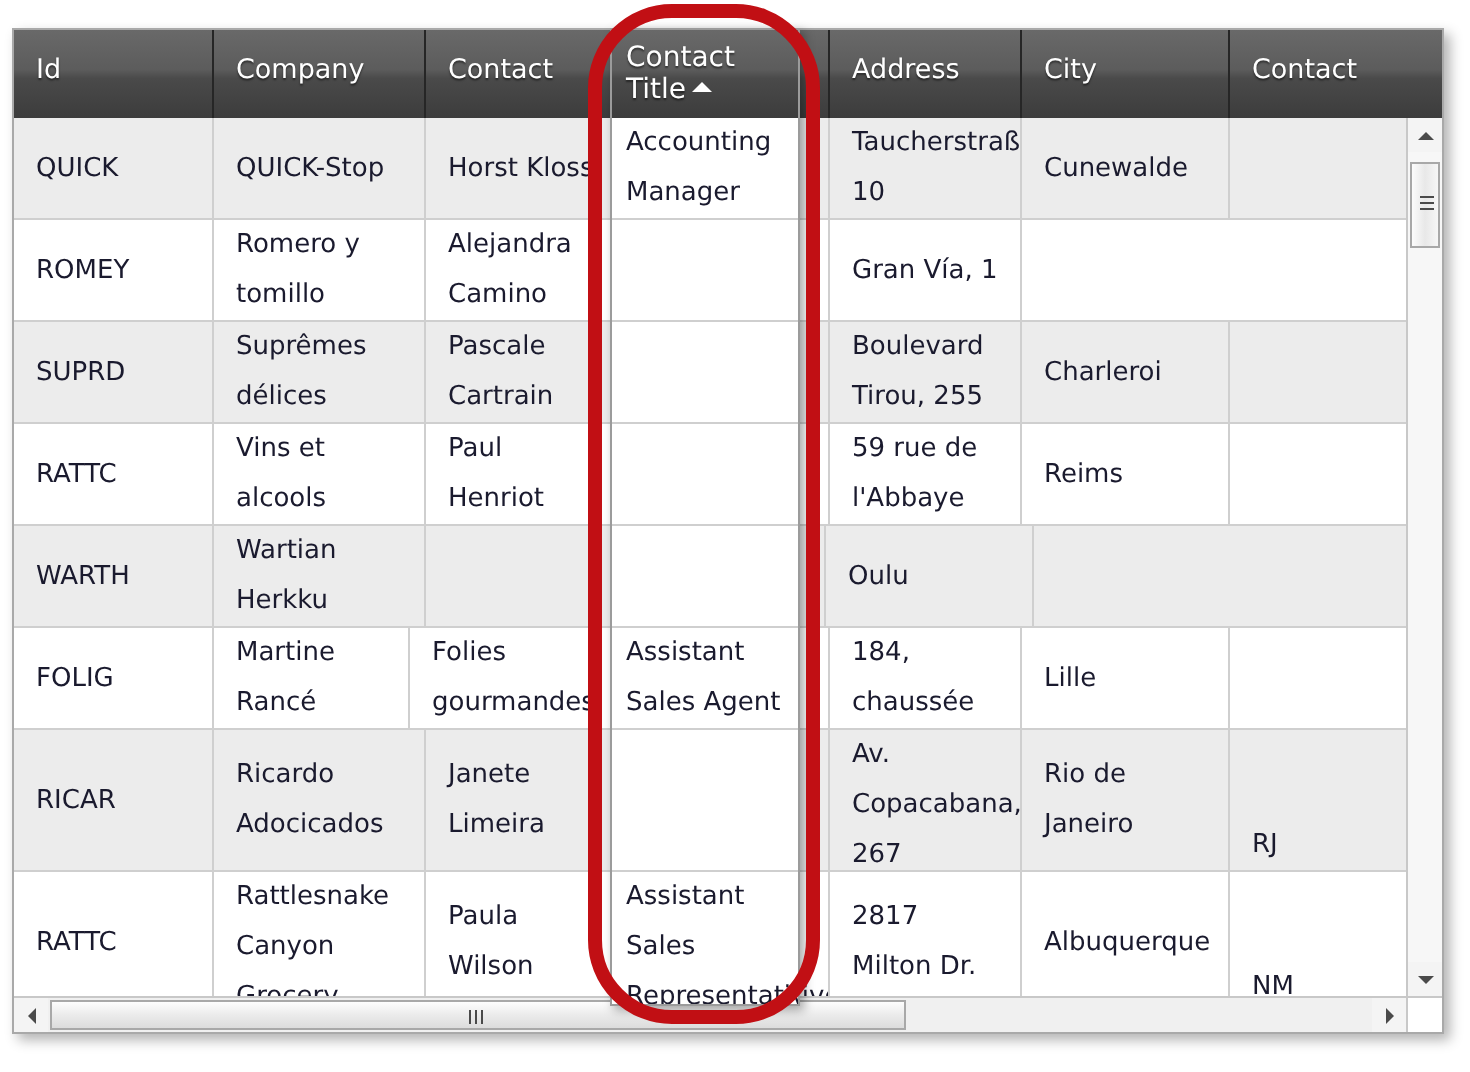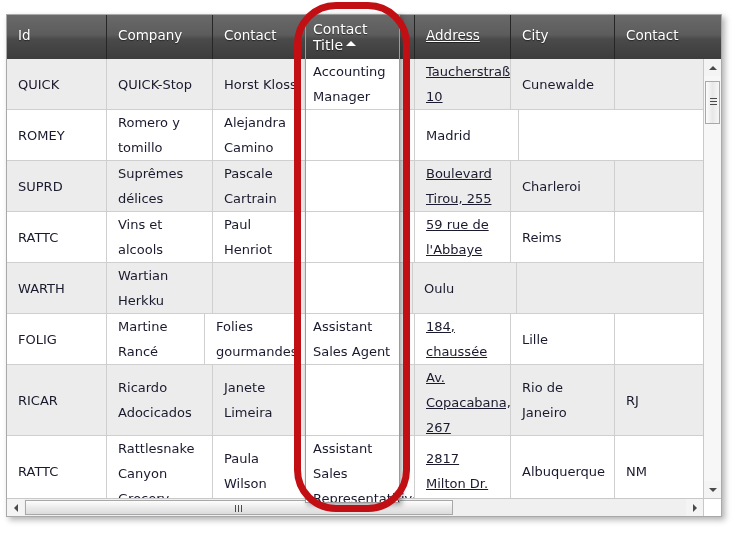--- a/index.html
+++ b/index.html
@@ -80,29 +80,29 @@
     font-size: 13px;
     color: #1a1a2e;
     line-height: 25px;
     overflow: hidden;
     border-right: 1px solid #cfcfcf;
     align-self: stretch;
     display: flex;
     align-items: center;
     flex-wrap: wrap;
   }
-  .cell.last { border-right: none; }
+  .cell.last { border-right: none; align-items: flex-end; }
   .cell span { display: block; width: 100%; }
 
   
   .c-id      { width: 100px; min-width: 100px; }
   .c-company { width: 106px; min-width: 106px; }
   .c-contact { width: 98px;  min-width: 98px; }
   .c-title   { width: 104px; min-width: 104px; }
-  .c-address { width: 96px;  min-width: 96px; text-decoration: underline; }
+  .c-address { width: 96px;  min-width: 96px; }
   .c-city    { width: 104px; min-width: 104px; }
   .c-region  { width: 106px; min-width: 106px; }
 
   
   #floating-column {
     position: absolute;
     left: 305px;
     top: 14px;
     width: 95px;
     height: 489px;
@@ -296,22 +296,22 @@
           </div>
           <div class="cell c-company">
             <span>Romero y tomillo</span>
           </div>
           <div class="cell c-contact">
             <span>Alejandra Camino</span>
           </div>
           <div class="cell c-title">
             <span></span>
           </div>
-          <div class="cell c-city">
-            <span>Madrid</span>
+          <div class="cell c-address">
+            <span>Gran Vía, 1</span>
           </div>
           <div class="cell c-region last">
             <span></span>
           </div>
         </div>
         <div class="row odd" style="height: 51px;">
           <div class="cell c-id">
             <span>SUPRD</span>
           </div>
           <div class="cell c-company">

